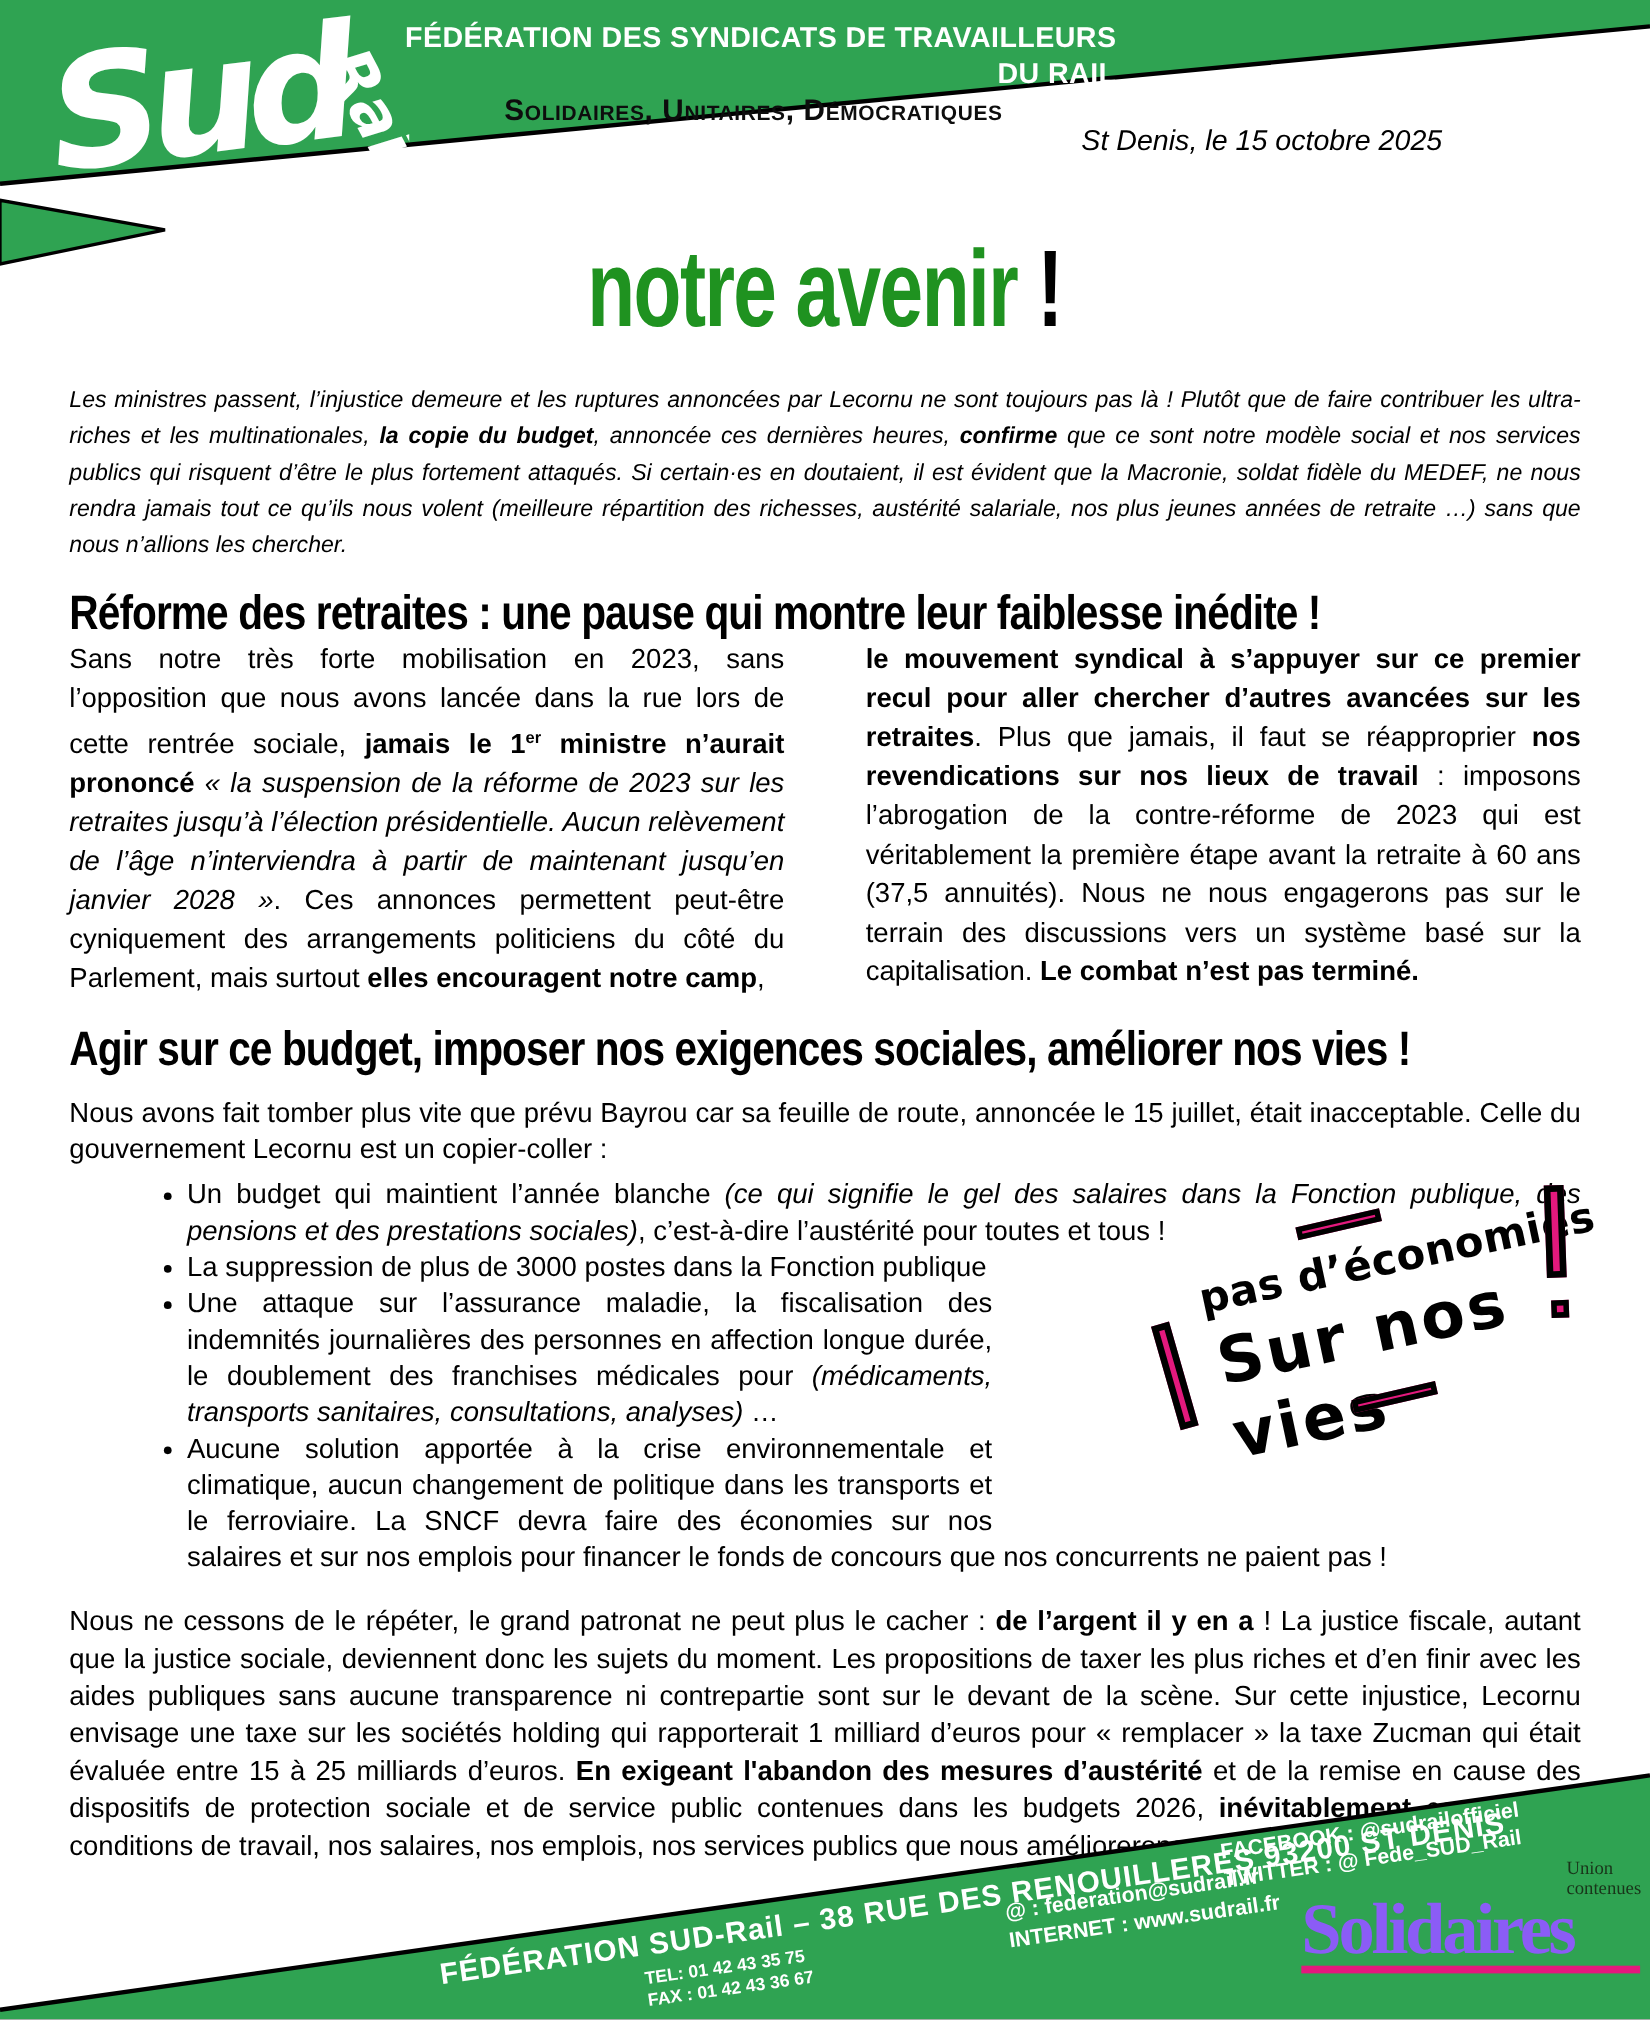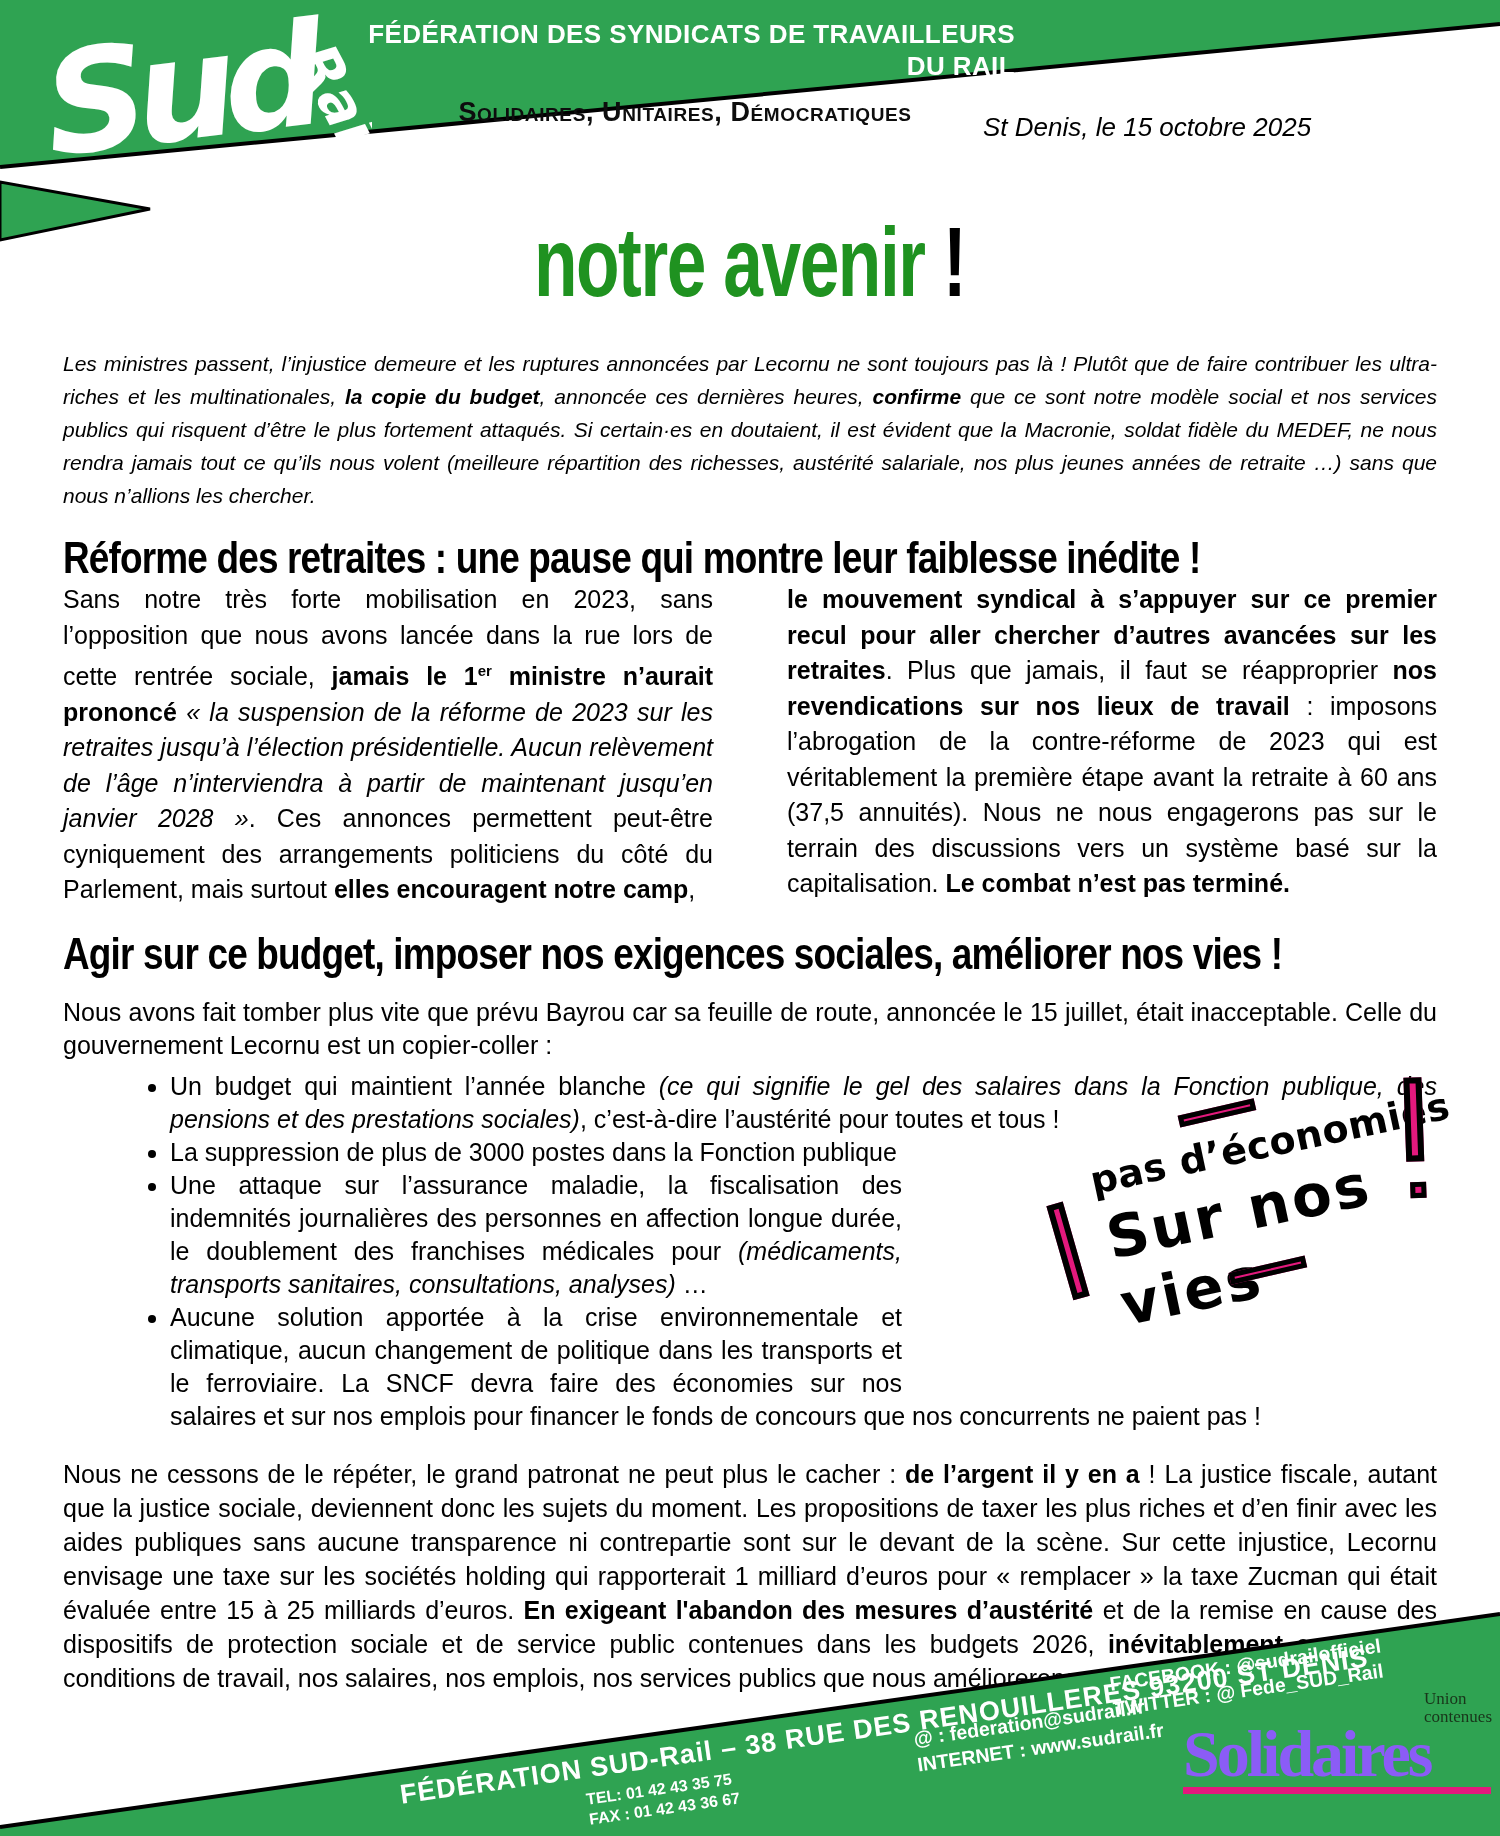--- a/index.html
+++ b/index.html
@@ -16,21 +16,21 @@
     margin:0 auto;
     overflow:hidden;
     font-family:"Liberation Sans",sans-serif;
     color:#000;
   }
   
   .header-svg{position:absolute;left:0;top:0;}
   .logo-svg{position:absolute;left:42px;top:6px;}
   .org-block{position:absolute;left:355px;top:18px;width:660px;text-align:center;line-height:32px;}
   .org-line1{color:#fff;font-weight:bold;font-size:26px;letter-spacing:.4px;text-align:right;}
-  .org-line2{color:#0d0d0d;font-weight:bold;font-size:27px;font-variant:small-caps;letter-spacing:.6px;margin-top:14px;}
+  .org-line2{color:#0d0d0d;font-weight:bold;font-size:27px;font-variant:small-caps;letter-spacing:.6px;margin-top:2px;}
   .date-line{position:absolute;left:983px;top:112px;font-size:26px;font-style:italic;}
   
   .content{position:absolute;left:63px;top:218px;width:1374px;}
   .main-title{text-align:center;font-weight:bold;}
   .main-title .tline{display:block;line-height:87px;}
   .main-title .tline > span.scale{display:inline-block;white-space:nowrap;font-size:99px;letter-spacing:-2px;transform:scaleX(.72);transform-origin:50% 50%;}
   .g{color:var(--green-text);}
   .b{font-weight:bold;}
   .i{font-style:italic;}
   sup{font-size:60%;vertical-align:super;}

